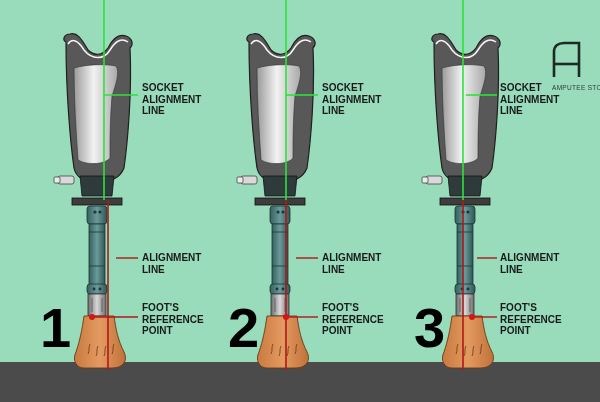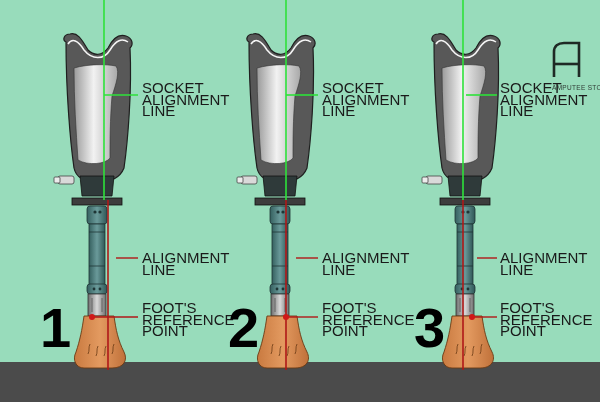--- a/index.html
+++ b/index.html
@@ -1,19 +1,19 @@
 <!DOCTYPE html>
 <html><head>
 <meta charset="utf-8">
 <style>
   html,body{margin:0;padding:0;}
   body{width:600px;height:402px;position:relative;overflow:hidden;background:#98dcbb;font-family:"Liberation Sans",sans-serif;}
   .floor{position:absolute;left:0;top:362px;width:600px;height:40px;background:#4b4b4b;}
   .logo-text{position:absolute;left:552px;top:84px;font-size:6.5px;color:#2f3b35;letter-spacing:0.3px;white-space:nowrap;}
-  .label{position:absolute;font-weight:normal;font-size:15px;line-height:11.5px;color:#1a1a1a;white-space:pre;}
+  .label{position:absolute;font-weight:bold;font-size:10px;line-height:11.5px;color:#1a1a1a;white-space:pre;}
   .num{position:absolute;font-weight:bold;font-size:56px;line-height:56px;color:#000;}
   svg{position:absolute;left:0;top:0;}
 </style>
 </head>
 <body>
 
 <div class="floor"></div>
 
 <svg width="600" height="402" viewBox="0 0 600 402">
   <defs>

